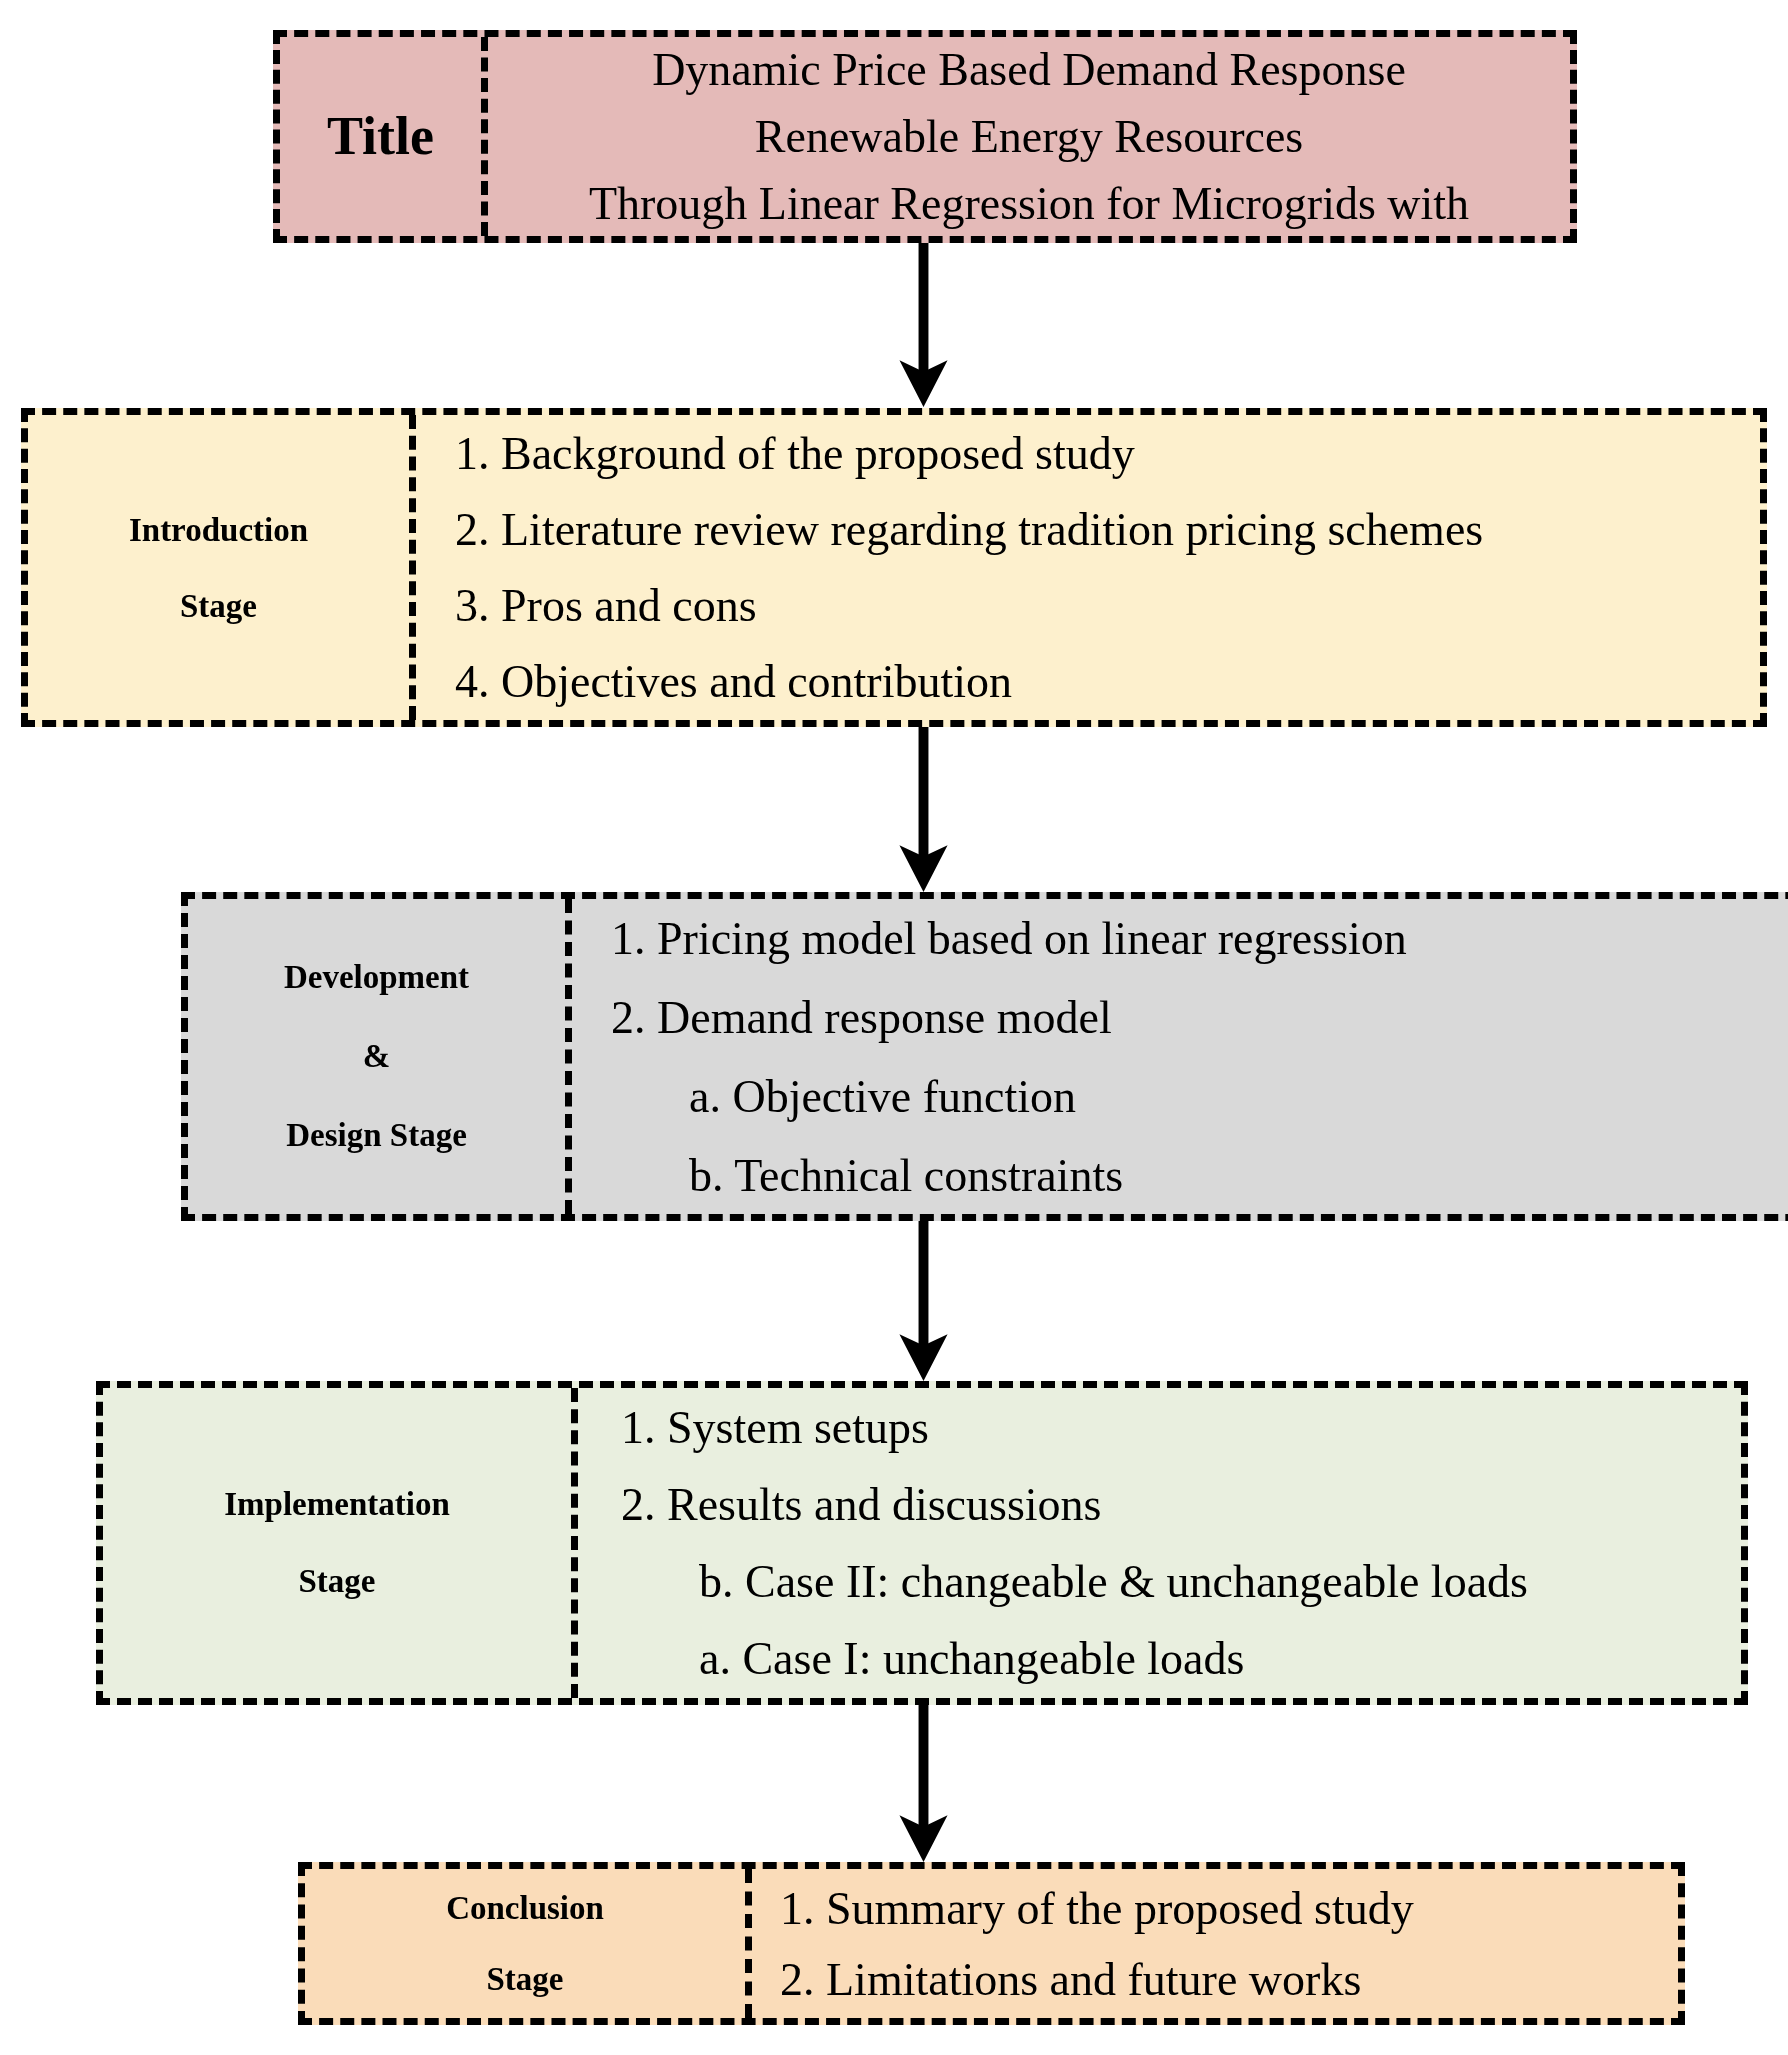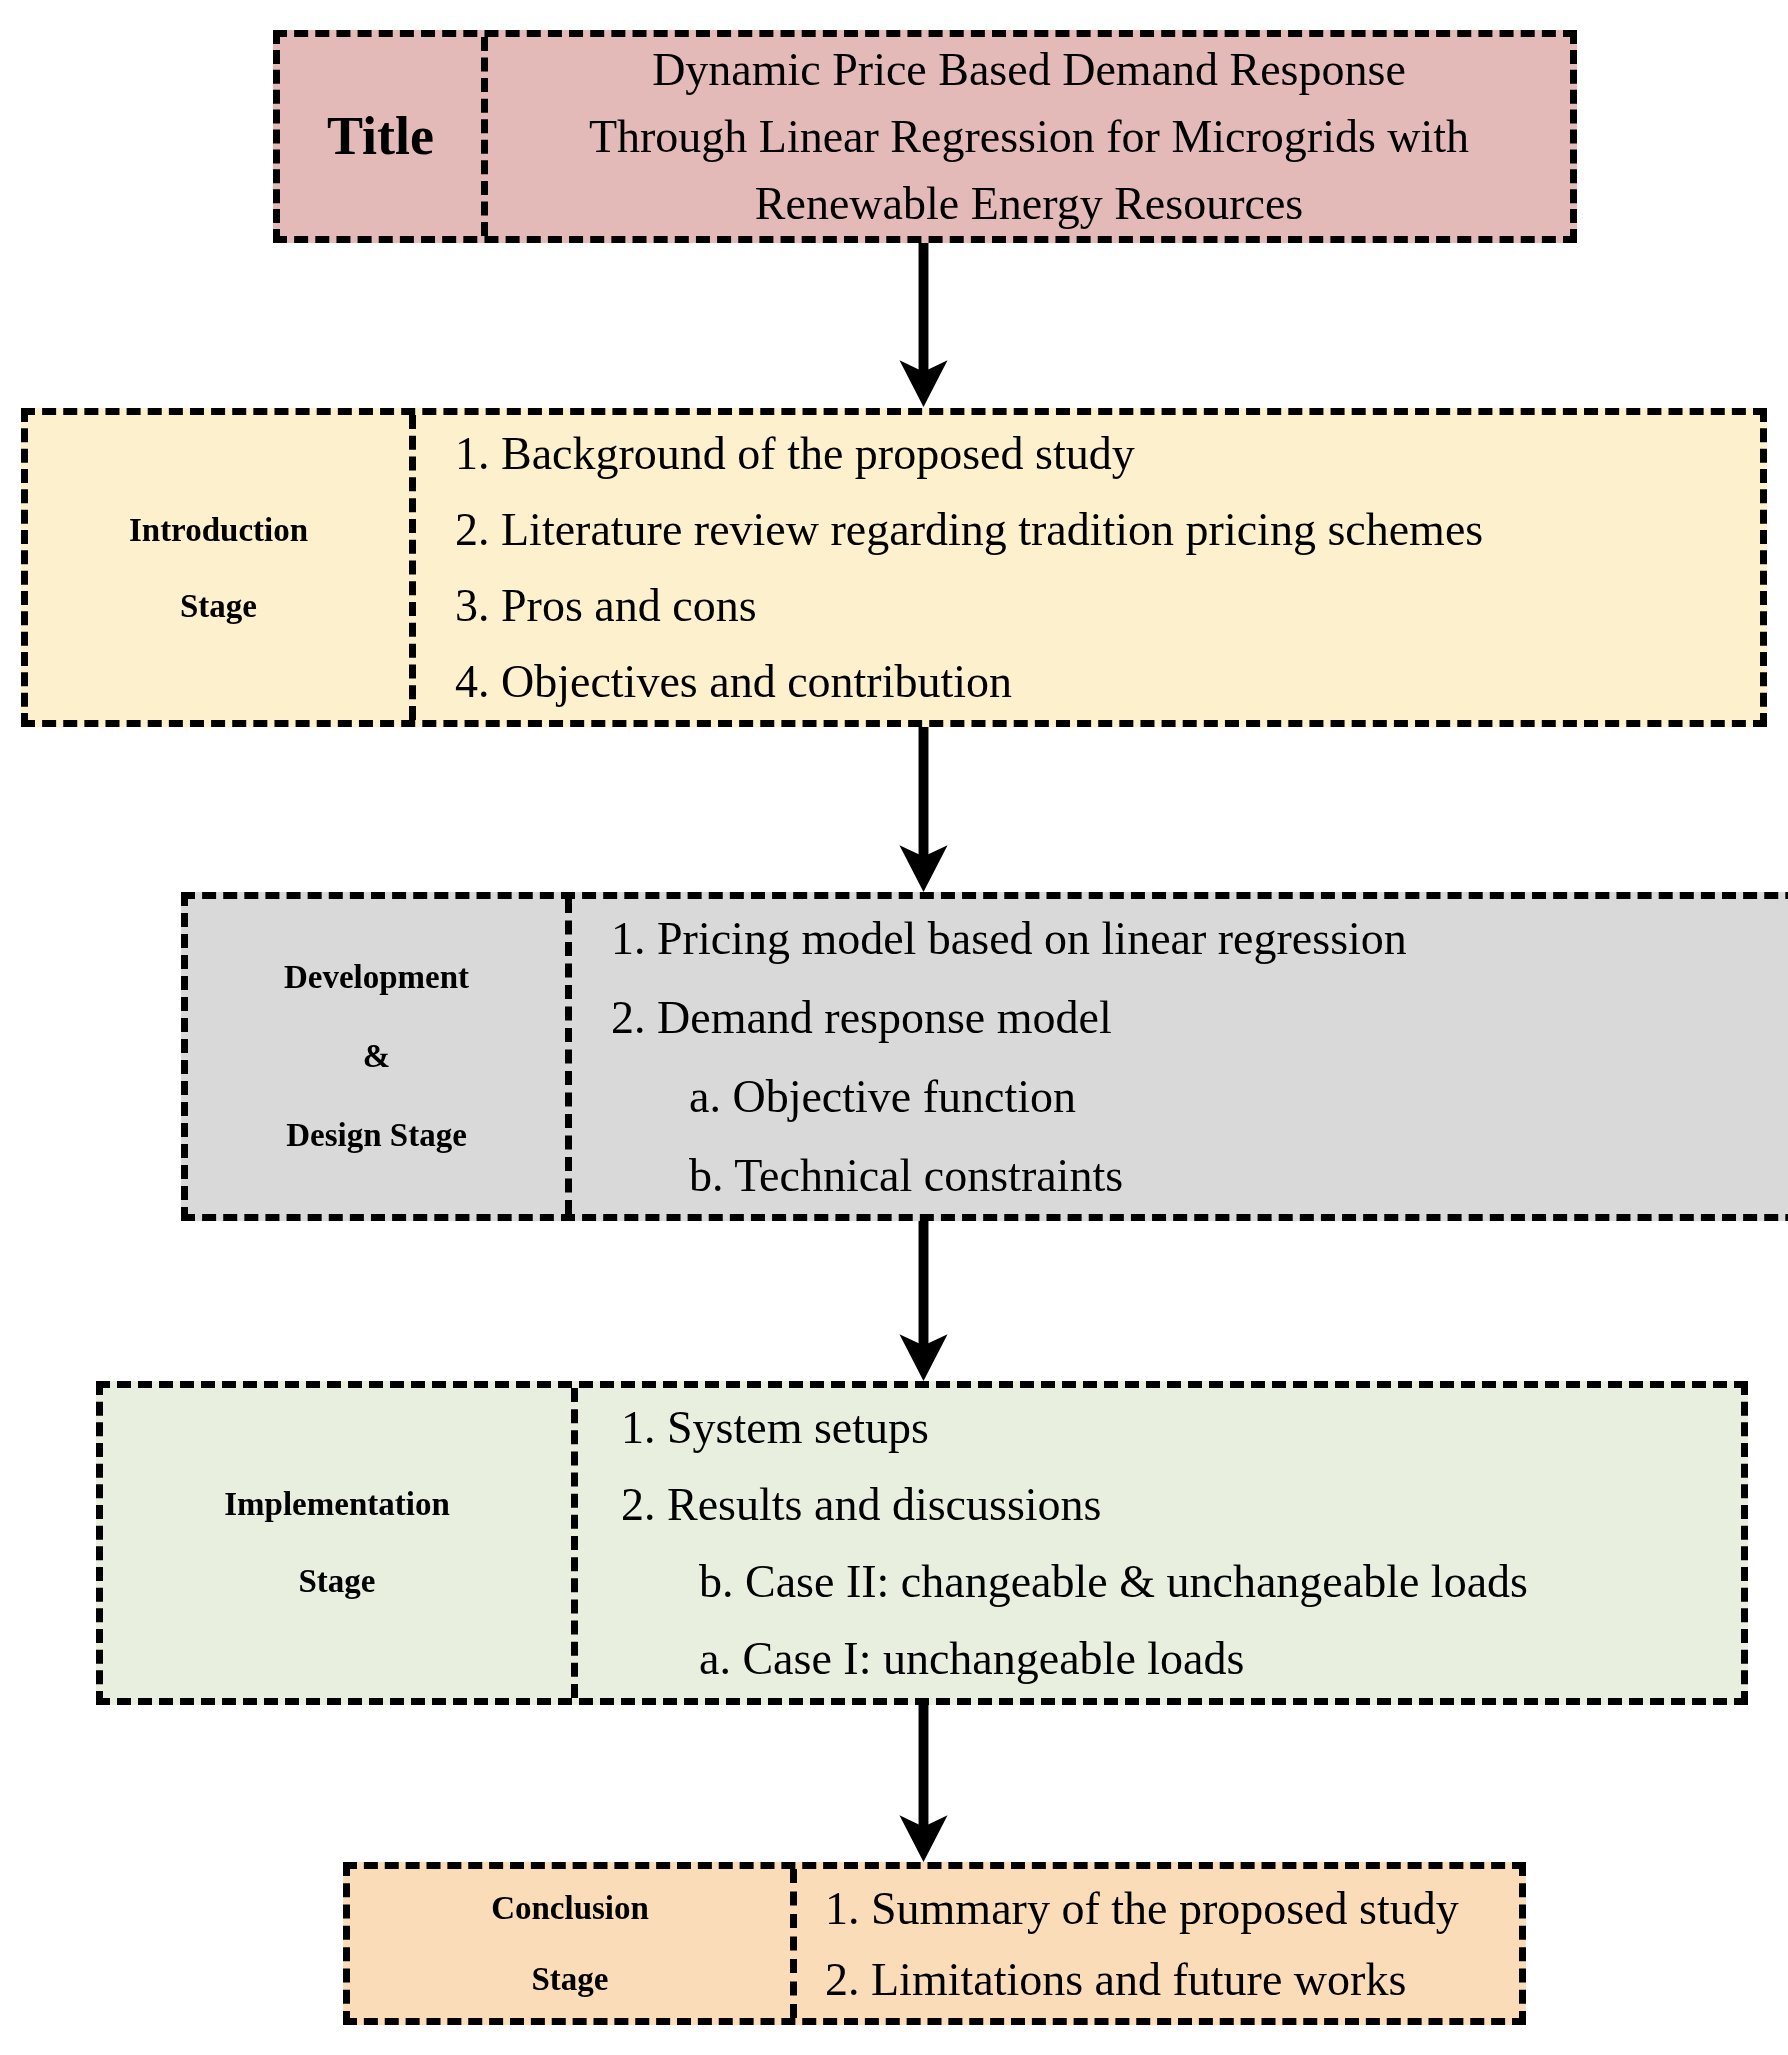--- a/index.html
+++ b/index.html
@@ -31,21 +31,21 @@
   .box3 .content-cell{padding-left:39px;}
   .box3 .line{line-height:79px;}
 
   
   .box4{left:96px;top:1381px;width:1652px;height:324px;}
   .box4 .label-cell{flex-basis:468px;line-height:94px;}
   .box4 .content-cell{padding-left:43px;}
   .box4 .line{line-height:77px;}
 
   
-  .box5{left:298px;top:1862px;width:1183px;height:163px;margin-left:45px;}
+  .box5{left:298px;top:1862px;width:1387px;height:163px;}
   .box5 .label-cell{flex-basis:440px;line-height:71px;}
   .box5 .content-cell{padding-left:28px;}
   .box5 .line{line-height:71px;}
 
   .indent{padding-left:78px;}
 
   .arrow{position:absolute;left:881px;width:85px;}
   .a1{top:243px;height:164px;}
   .a2{top:727px;height:165px;}
   .a3{top:1221px;height:160px;}
@@ -55,22 +55,22 @@
 <body>
 
 <div id="canvas">
 
   <div class="box box1" style="background: rgb(228, 186, 184);">
     <div class="label-cell">
       <div class="line">Title</div>
     </div>
     <div class="content-cell">
       <div class="line">Dynamic Price Based Demand Response</div>
+      <div class="line">Renewable Energy Resources</div>
       <div class="line">Through Linear Regression for Microgrids with</div>
-      <div class="line">Renewable Energy Resources</div>
     </div>
   </div>
 
   <svg class="arrow a1" width="85" height="164" viewBox="0 0 120 232" xmlns="http://www.w3.org/2000/svg">
     <rect x="53" y="0" width="14" height="184" fill="#000"></rect>
     <polygon points="60,232 26,166 60,182 94,166" fill="#000"></polygon>
   </svg>
 
   <div class="box box2" style="background: rgb(253, 240, 205);">
     <div class="label-cell">

